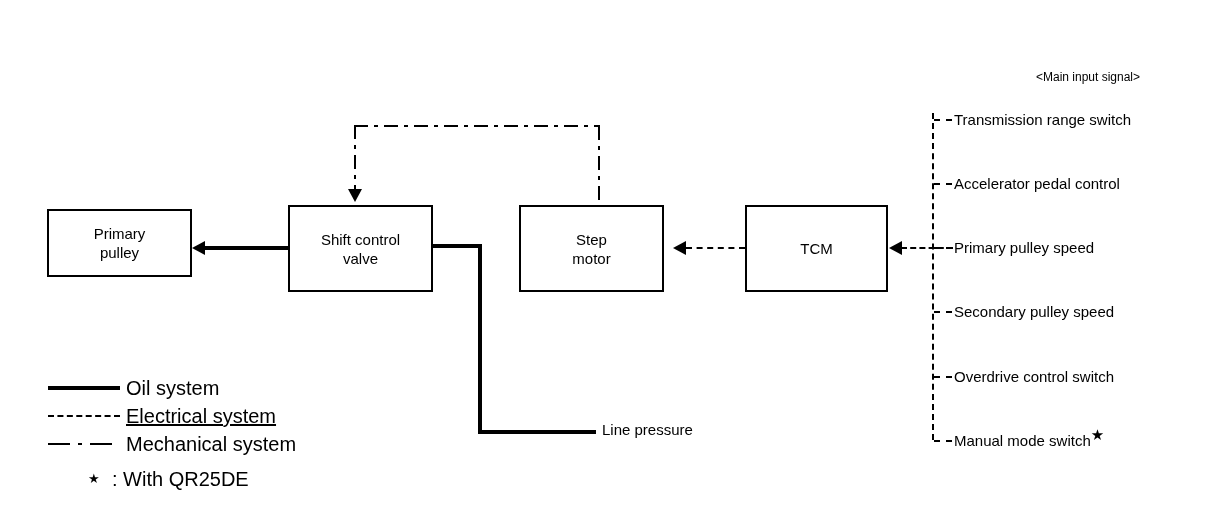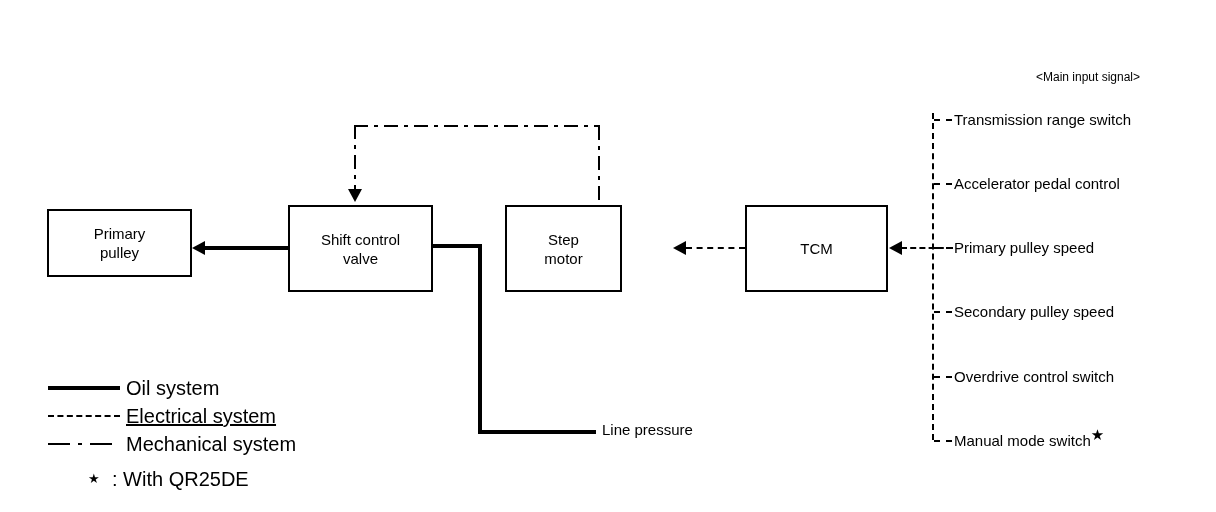--- a/index.html
+++ b/index.html
@@ -54,21 +54,21 @@
     </div>
   </div>
 
   <div class="box" style="left:288px;top:205px;width:145px;height:87px;">
     <div>
       <div>Shift control</div>
       <div>valve</div>
     </div>
   </div>
 
-  <div class="box" style="left:505px;top:205px;width:117px;height:87px;">
+  <div class="box" style="left:519px;top:205px;width:145px;height:87px;">
     <div>
       <div>Step</div>
       <div>motor</div>
     </div>
   </div>
 
   <div class="box" style="left:745px;top:205px;width:143px;height:87px;">
     <div>TCM</div>
   </div>
 

